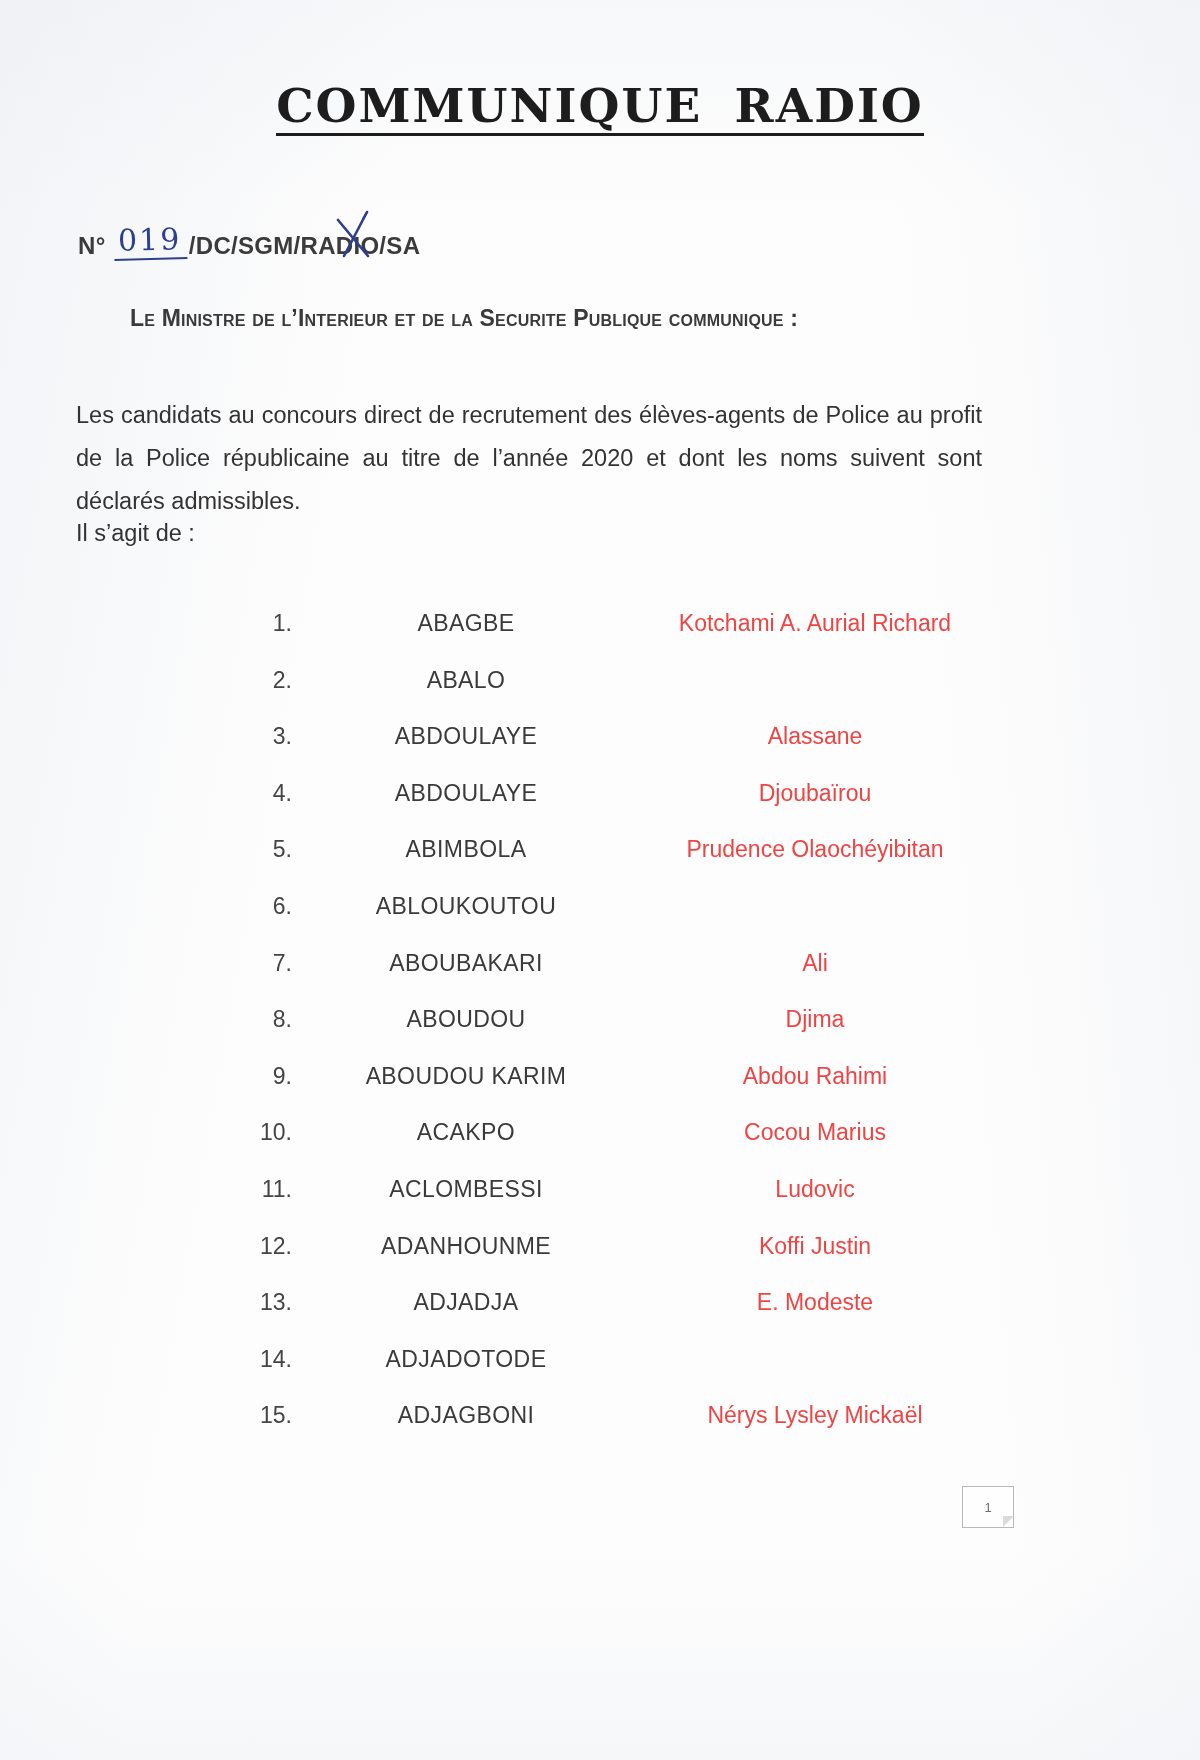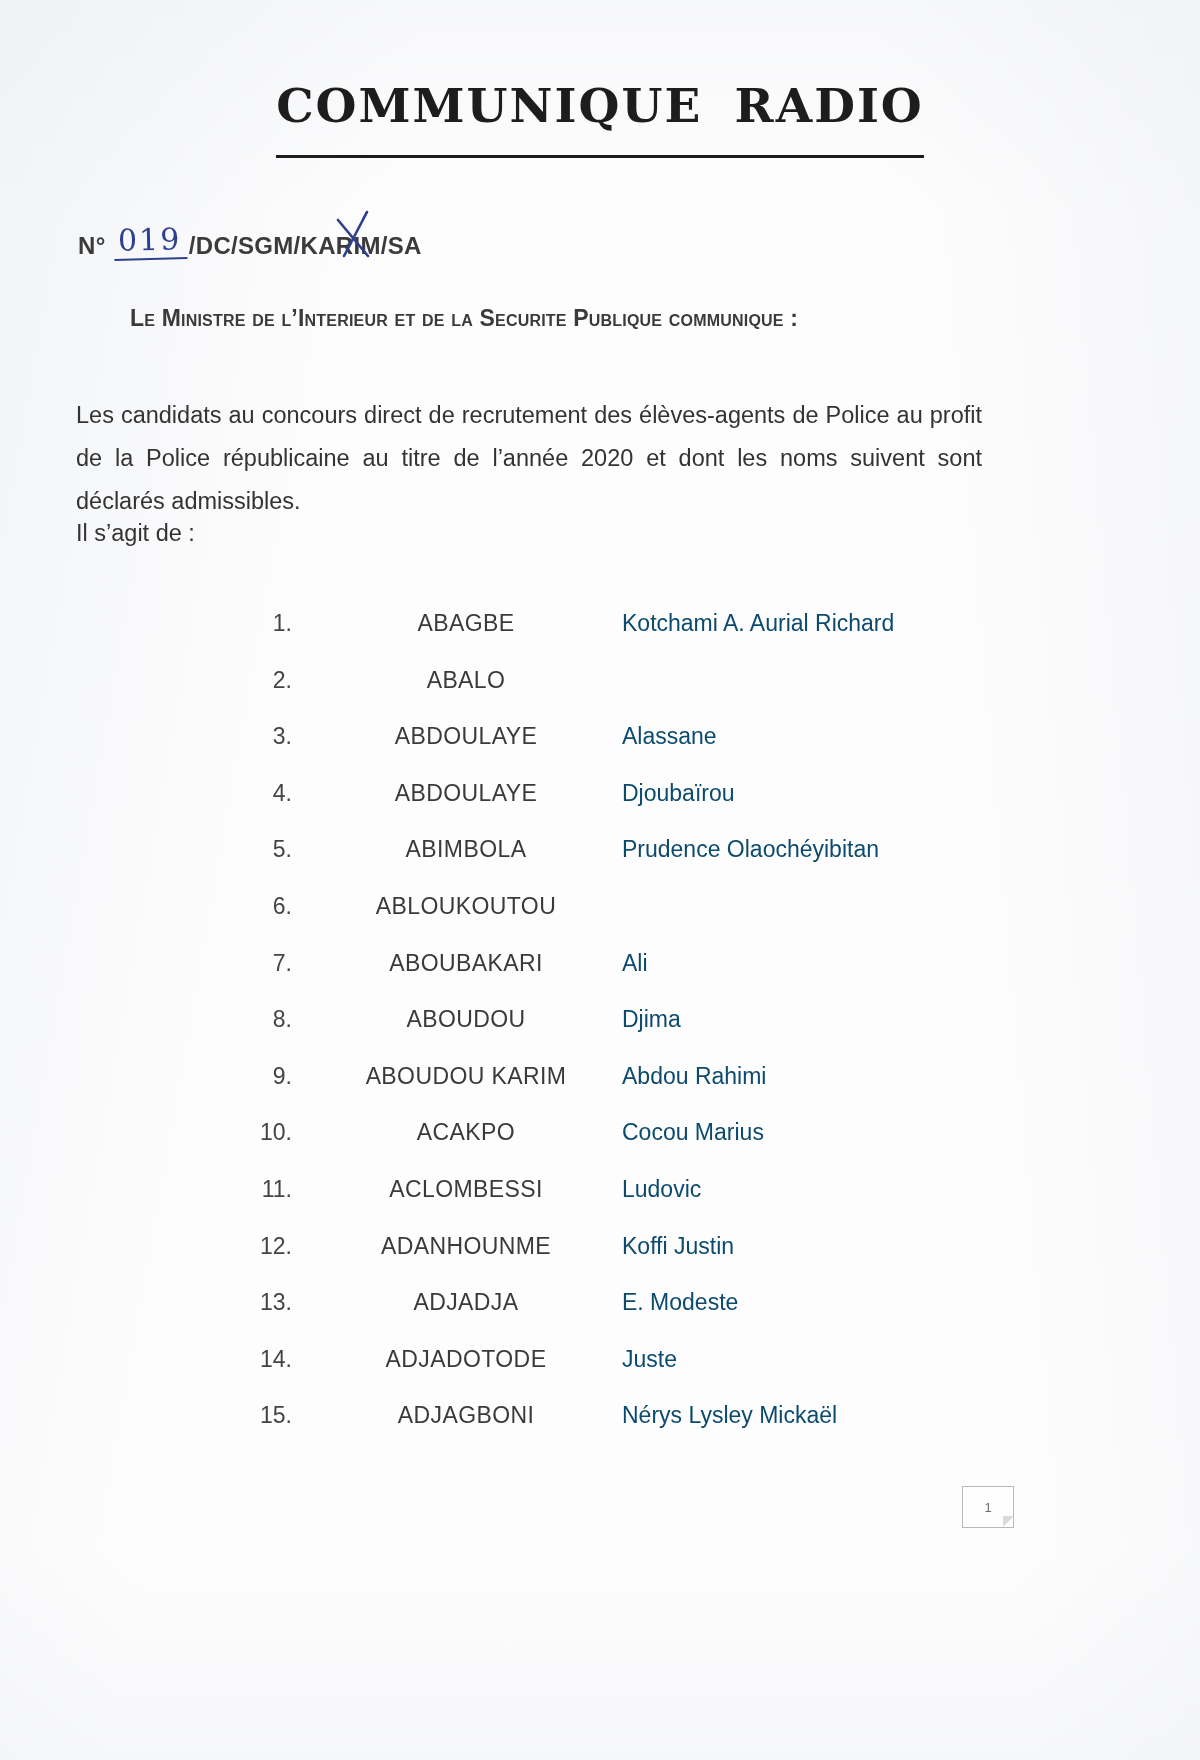--- a/index.html
+++ b/index.html
@@ -39,21 +39,21 @@
     font-family: "DejaVu Serif", "Liberation Serif", serif;
     font-weight: 700;
     font-size: 47px;
     letter-spacing: 2px;
     color: #1d1d1d;
     word-spacing: 14px;
   }
   .doc-title .ul {
     display: inline-block;
     border-bottom: 3px solid #1d1d1d;
-    padding-bottom: 22px;
+    padding-bottom: 0;
   }
 
   .ref-line {
     position: absolute;
     top: 222px;
     left: 78px;
     font-size: 24px;
     font-weight: 700;
     color: #3b3b3b;
     letter-spacing: 0.3px;
@@ -138,21 +138,22 @@
   }
   .row-surname {
     width: 312px;
     flex: 0 0 312px;
     letter-spacing: 0.4px;
     color: #3a3a3a;
     text-align: center;
   }
   .row-given {
     flex: 1 1 auto;
-    color: #0c4a6e;
+    color: #ef4444;
+    text-align: center;
   }
 
   .page-number-box {
     position: absolute;
     left: 962px;
     top: 1486px;
     width: 50px;
     height: 40px;
     border: 1px solid #b9b9b9;
     background: #fefefe;
@@ -179,21 +180,21 @@
 
   <div class="scan-tint"></div>
 
   <div class="doc-title">
     <span class="ul">COMMUNIQUE RADIO</span>
   </div>
 
   <div class="ref-line">
     <span class="ref-label">N°</span>
     <span class="ref-number">019</span>
-    <span class="ref-suffix">/DC/SGM/KARIM/SA</span>
+    <span class="ref-suffix">/DC/SGM/RADIO/SA</span>
   </div>
 
   <svg class="pen-mark" viewBox="0 0 40 54">
     <path d="M4 14 L34 50" stroke="#2d3f8f" stroke-width="2.6" fill="none" stroke-linecap="round"></path>
     <path d="M33 6 L10 50" stroke="#2d3f8f" stroke-width="2.6" fill="none" stroke-linecap="round"></path>
     <path d="M33 6 L29 13" stroke="#2d3f8f" stroke-width="2" fill="none" stroke-linecap="round"></path>
   </svg>
 
   <div class="subtitle">Le Ministre de l’Interieur et de la Securite Publique communique :</div>
 
@@ -261,21 +262,20 @@
         <span class="row-given">Koffi  Justin</span>
       </div>
       <div class="name-row">
         <span class="row-num">13.</span>
         <span class="row-surname">ADJADJA</span>
         <span class="row-given">E. Modeste</span>
       </div>
       <div class="name-row">
         <span class="row-num">14.</span>
         <span class="row-surname">ADJADOTODE</span>
-        <span class="row-given">Juste</span>
       </div>
       <div class="name-row">
         <span class="row-num">15.</span>
         <span class="row-surname">ADJAGBONI</span>
         <span class="row-given">Nérys Lysley Mickaël</span>
       </div>
     </div>
 
   <div class="page-number-box">
     <span>1</span>

